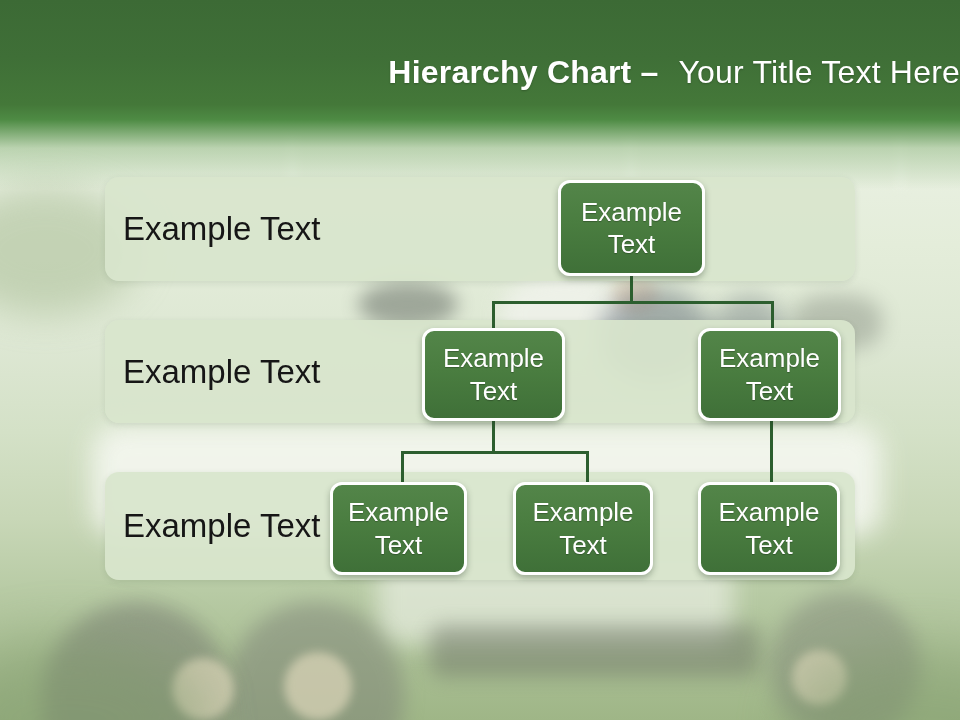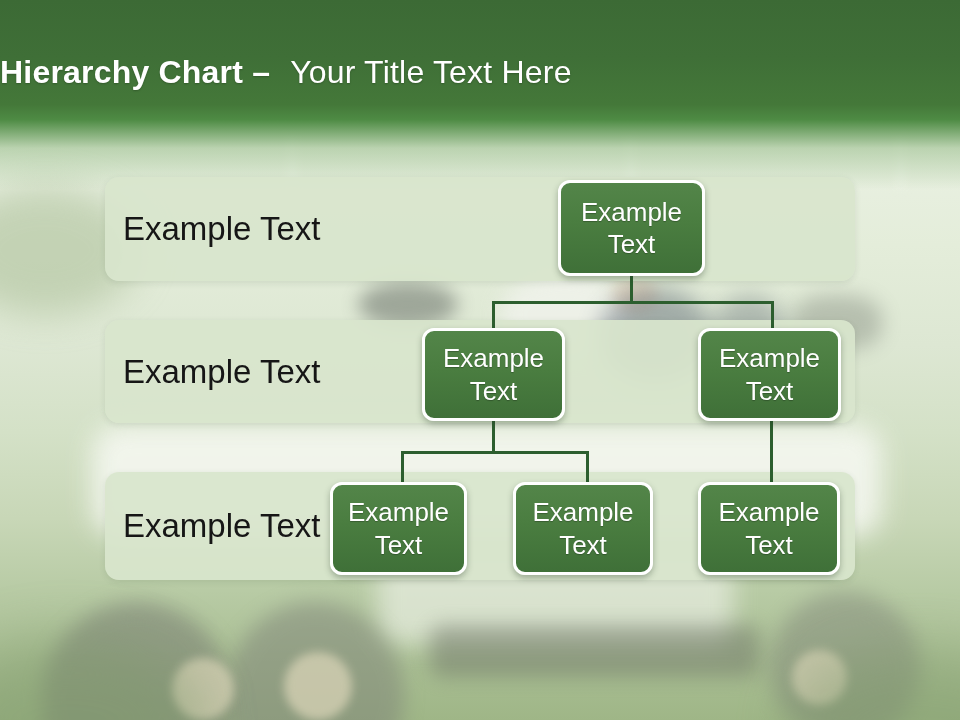--- a/index.html
+++ b/index.html
@@ -29,21 +29,21 @@
   .bg-hub2{left:284px;top:652px;width:68px;height:68px;background:#d8d3b6;opacity:.75;filter:blur(5px);border-radius:50%;}
   .bg-hub3{left:792px;top:650px;width:55px;height:55px;background:#d8d3b6;opacity:.7;filter:blur(5px);border-radius:50%;}
   .bg-grass-dark-l{left:-60px;top:640px;width:260px;height:160px;background:#7f9a6c;opacity:.5;filter:blur(28px);border-radius:50%;}
   .bg-grass-dark-r{left:790px;top:650px;width:260px;height:150px;background:#7f9a6c;opacity:.45;filter:blur(28px);border-radius:50%;}
 
   
   .header{position:absolute;left:0;top:0;width:960px;height:190px;
     background:linear-gradient(180deg,#3c6a35 0%,#3f6f37 30%,#447839 55%,#4e8b44 63%,rgba(130,175,115,.45) 78%,rgba(190,215,175,0) 100%);}
 
   
-  .title{position:absolute;left:0;top:54px;width:960px;text-align:left;color:#ffffff;
+  .title{position:absolute;left:0;top:54px;width:960px;text-align:right;color:#ffffff;
     font-size:32px;letter-spacing:.2px;text-shadow:0 1px 2px rgba(0,0,0,.22);white-space:nowrap;}
   .title .t-bold{font-weight:700;}
   .title .t-reg{font-weight:400;margin-left:.34em;}
 
   
   .band{position:absolute;left:105px;width:750px;background:rgba(216,229,204,.93);
     border-radius:14px;box-shadow:0 2px 6px rgba(60,80,55,.12);}
   .band1{top:177px;height:104px;}
   .band2{top:320px;height:103px;}
   .band3{top:472px;height:108px;}

